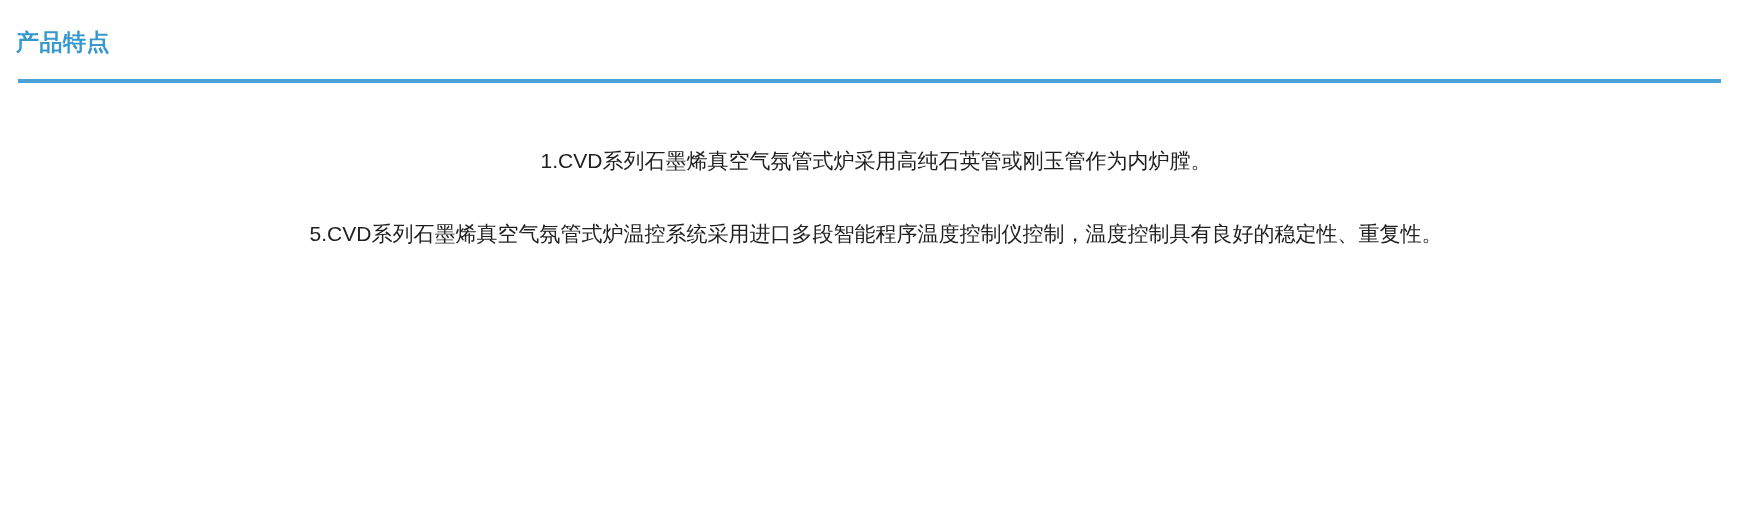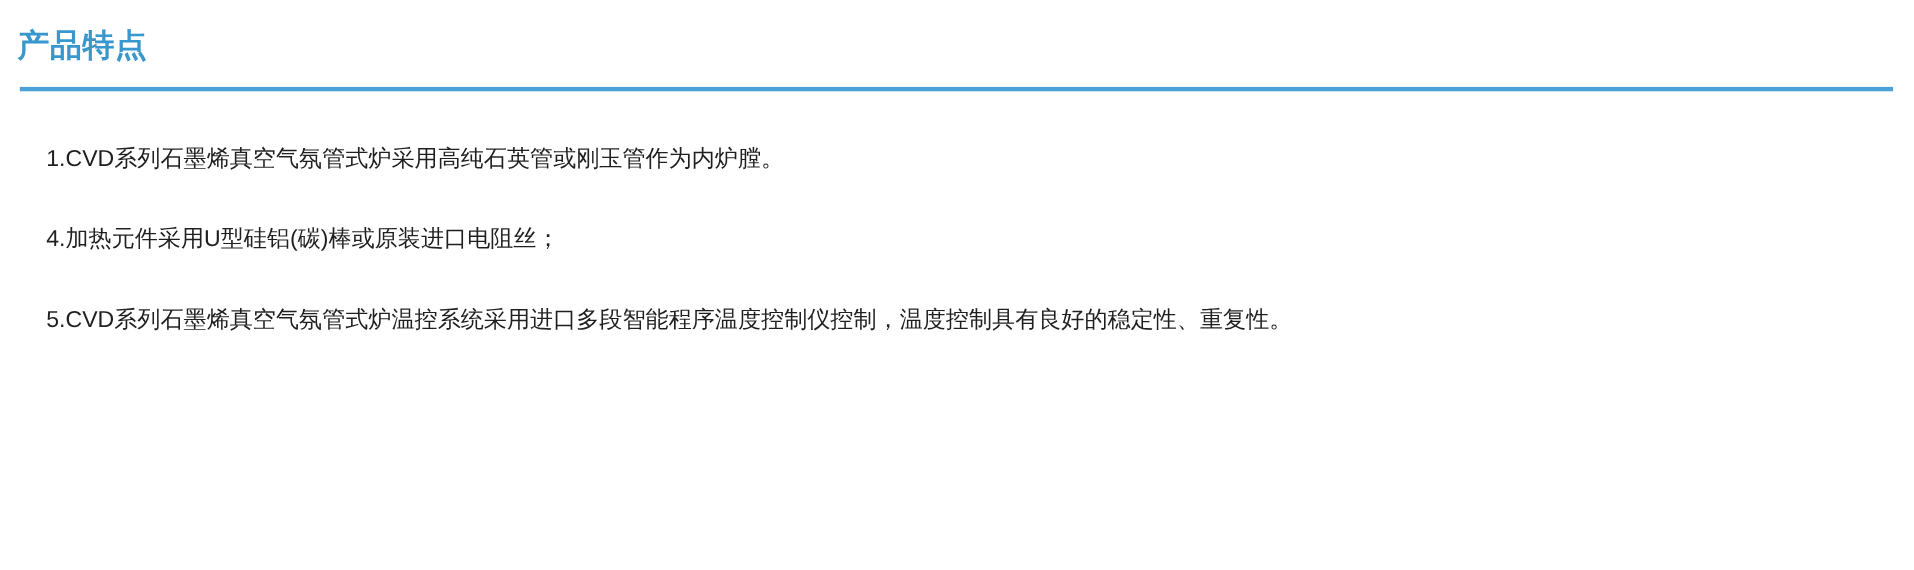--- a/index.html
+++ b/index.html
@@ -14,35 +14,36 @@
     font-family: "Liberation Sans", "DejaVu Sans", sans-serif;
     overflow: hidden;
   }
   .section {
     width: 100%;
     height: 100%;
   }
   .section-title {
     margin: 0;
     padding: 27px 0 0 16px;
-    font-size: 29px;
+    font-size: 23px;
     line-height: 30px;
     font-weight: 700;
     color: #3898cd;
     letter-spacing: 0.5px;
   }
   .section-divider {
     height: 4px;
     background: #4ba2d8;
     margin: 22px 19px 0 18px;
     border: none;
   }
   .feature-list {
     margin: 0;
-    padding: 48px 30px 0 42px;
+    padding: 64px 30px 0 42px;
+    text-align: center;
   }
   .feature-item {
     margin: 0 0 45px 0;
     font-size: 21px;
     line-height: 28px;
     color: #1f1f1f;
     font-weight: 400;
     white-space: nowrap;
   }
   .feature-item.last {
@@ -54,17 +55,16 @@
 <body>
 
 <div class="section">
 
   <h2 class="section-title">产品特点</h2>
 
   <div class="section-divider"></div>
 
   <div class="feature-list">
     <p class="feature-item">1.CVD系列石墨烯真空气氛管式炉采用高纯石英管或刚玉管作为内炉膛。</p>
-    <p class="feature-item">4.加热元件采用U型硅铝(碳)棒或原装进口电阻丝；</p>
     <p class="feature-item last">5.CVD系列石墨烯真空气氛管式炉温控系统采用进口多段智能程序温度控制仪控制，温度控制具有良好的稳定性、重复性。</p>
   </div>
 
 </div>
 
 </body></html>

